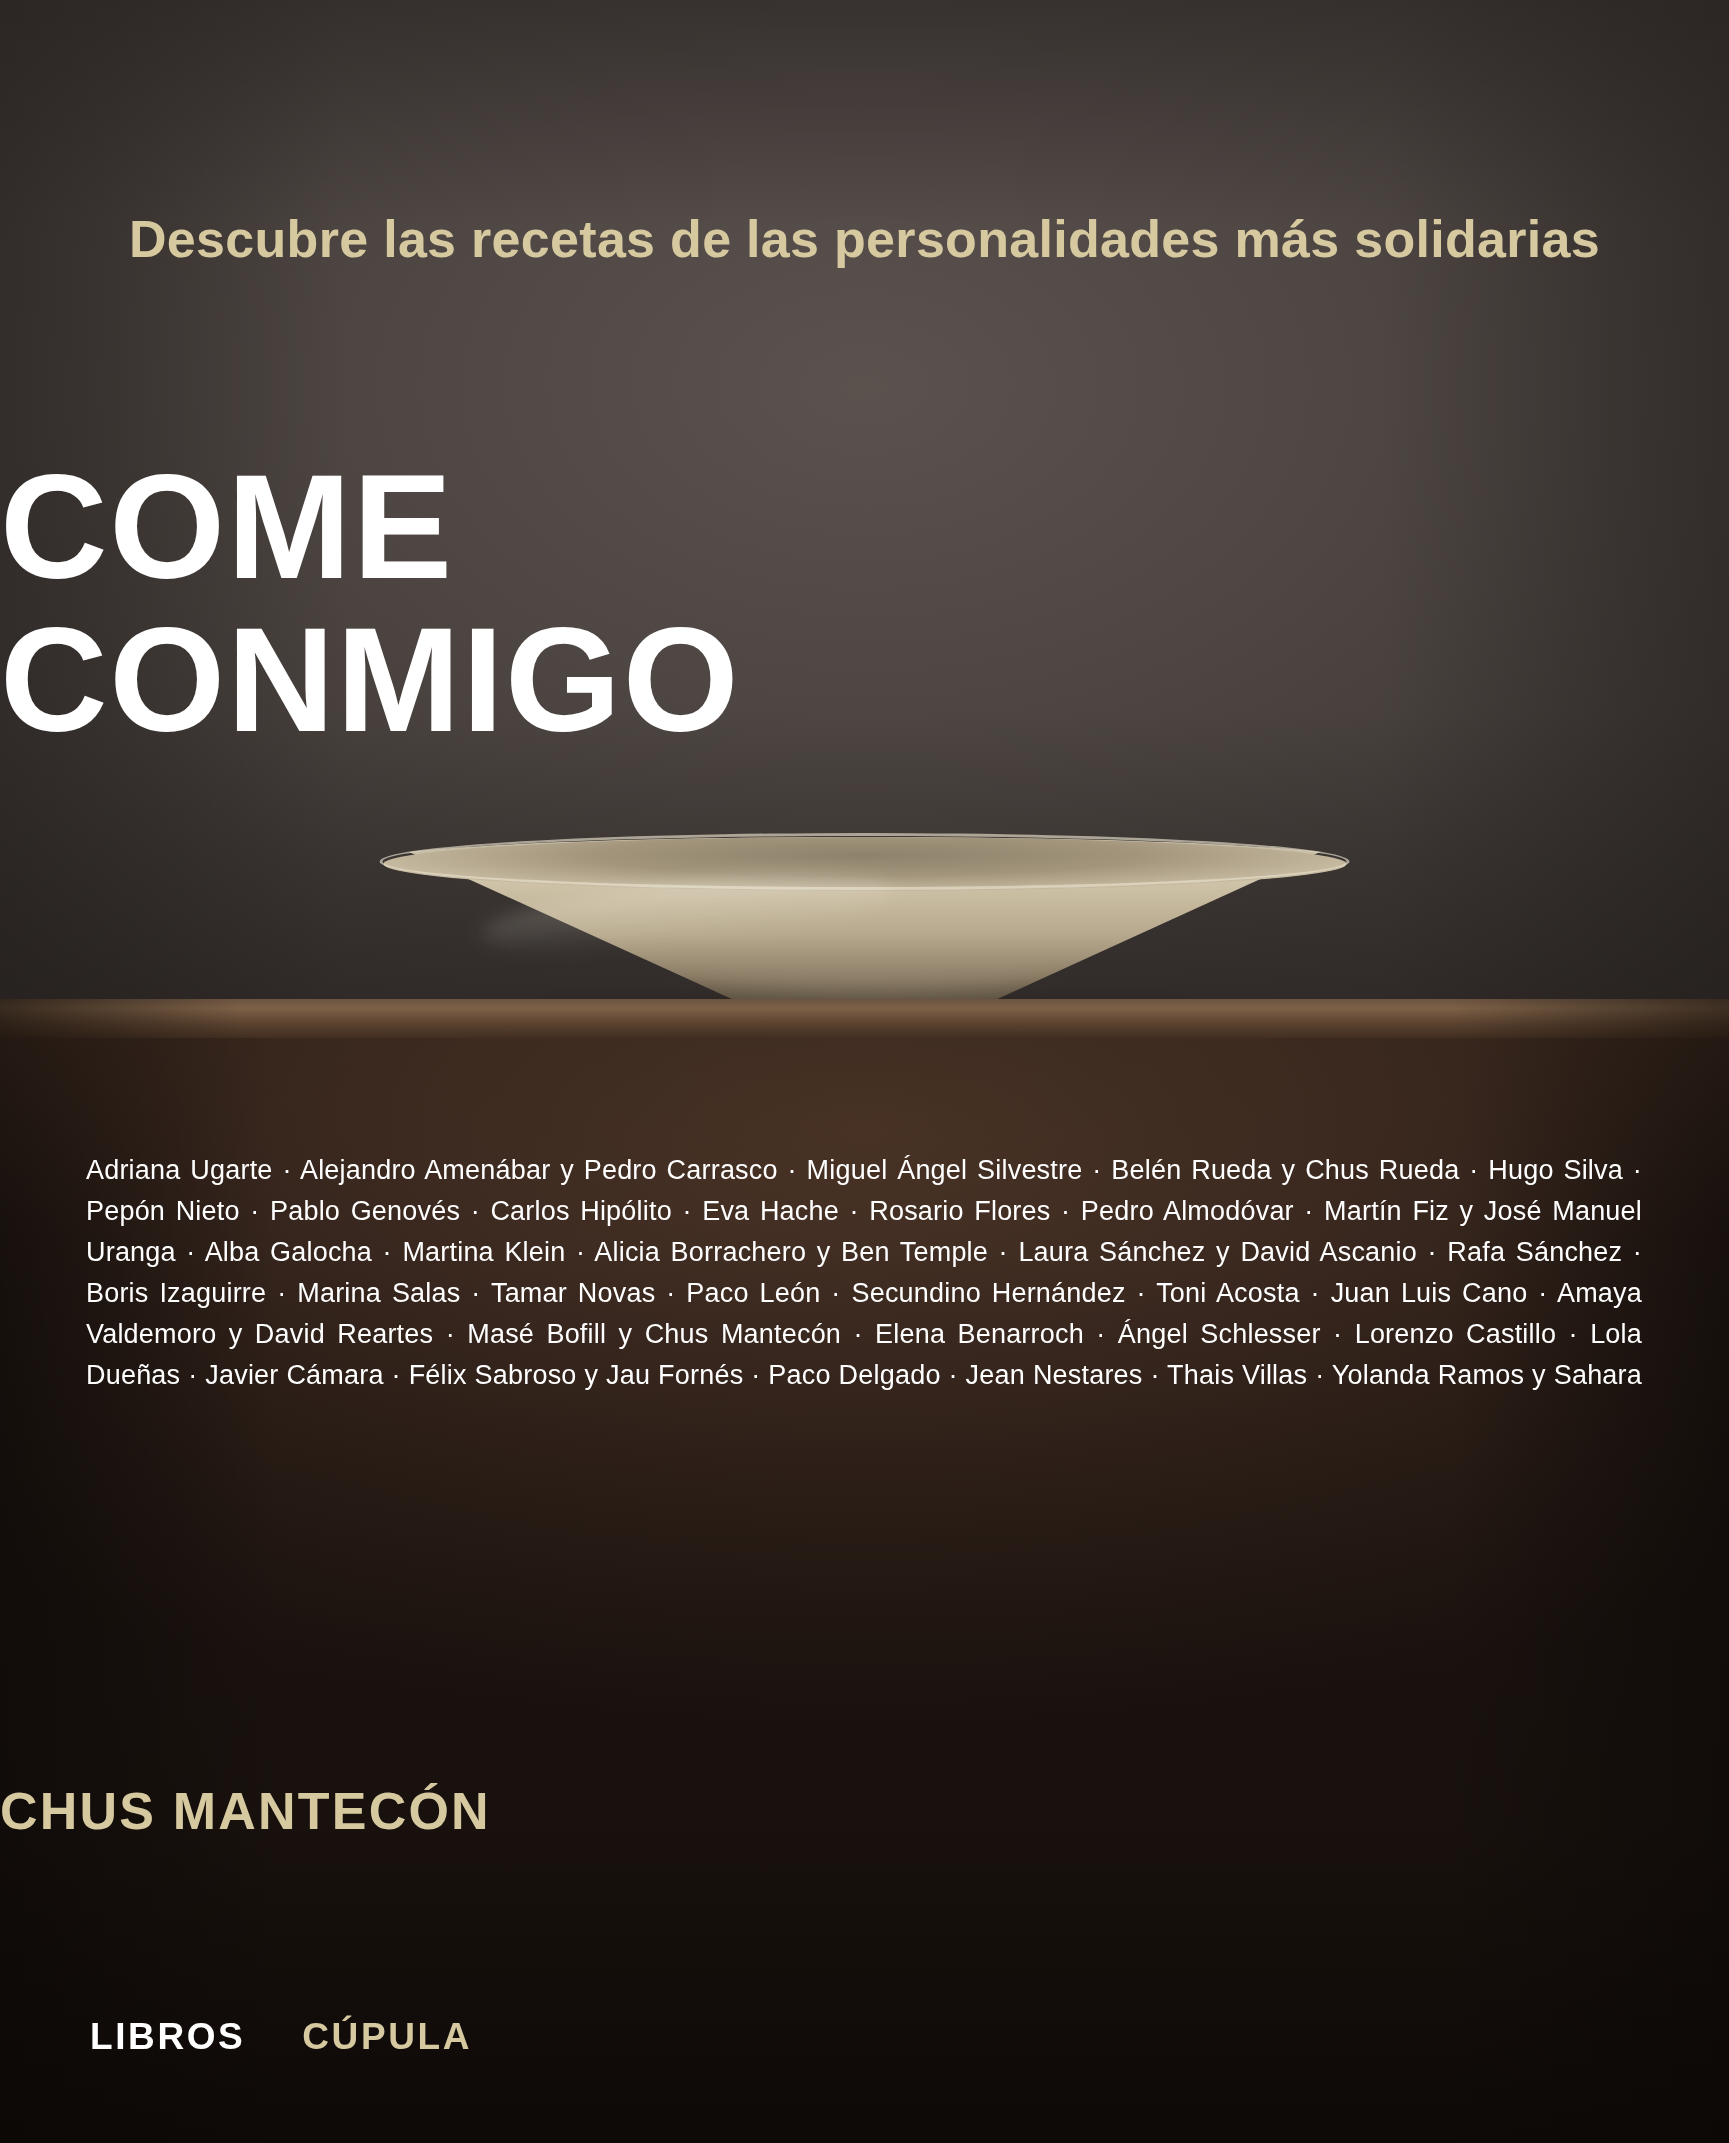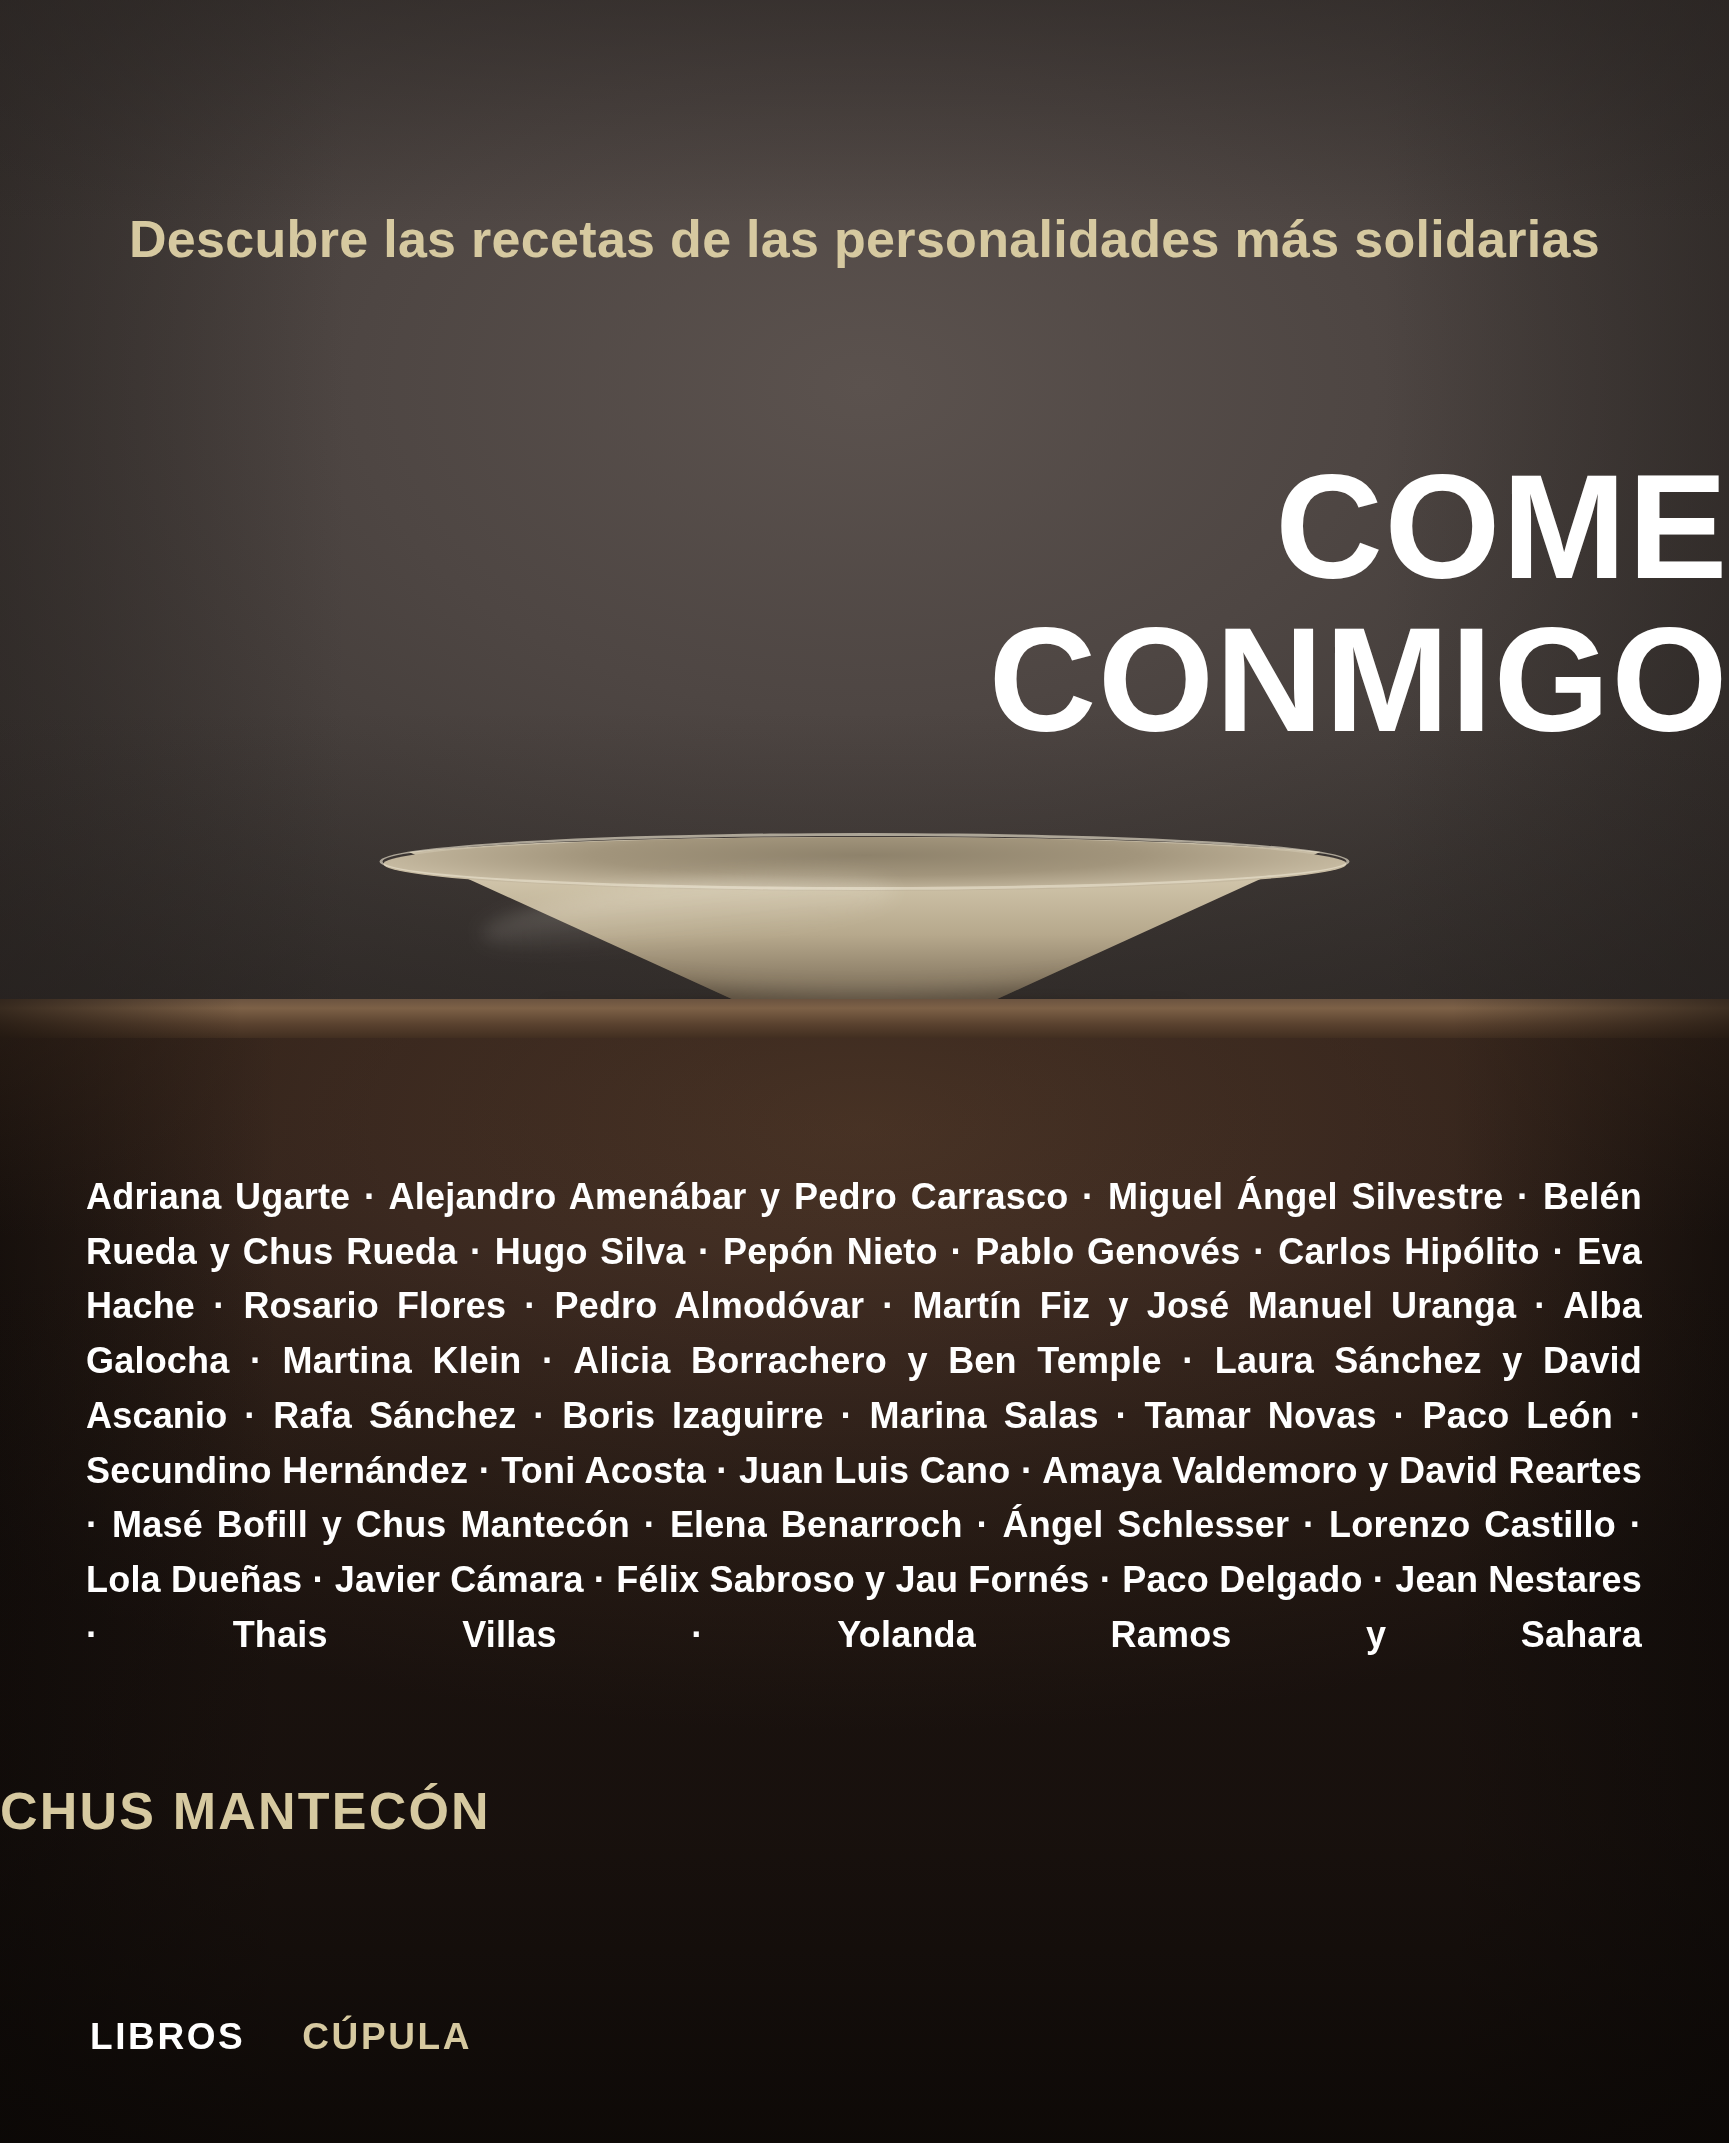--- a/index.html
+++ b/index.html
@@ -147,42 +147,41 @@
     line-height: 1.28;
     letter-spacing: 0.3px;
     padding: 0 121px;
     box-sizing: border-box;
   }
   .title {
     position: absolute;
     left: 0;
     top: 450px;
     width: 100%;
-    text-align: right;
+    text-align: left;
     color: #ffffff;
     font-size: 149px;
     font-weight: bold;
     line-height: 1.03;
     letter-spacing: 1.7px;
   }
   .title .line { display: block; }
 
   .contributors {
     position: absolute;
     left: 86px;
     top: 1150px;
     width: 1556px;
     color: #ffffff;
-    font-size: 36px;
-    font-weight: bold;
+    font-size: 27px;
+    font-weight: normal;
     line-height: 1.52;
     text-align: justify;
     text-align-last: justify;
     letter-spacing: 0.2px;
-    margin-top: 20px;
   }
 
   .author {
     position: absolute;
     left: 0;
     top: 1781px;
     width: 100%;
     text-align: left;
     color: #d6c9a0;
     font-size: 52px;

